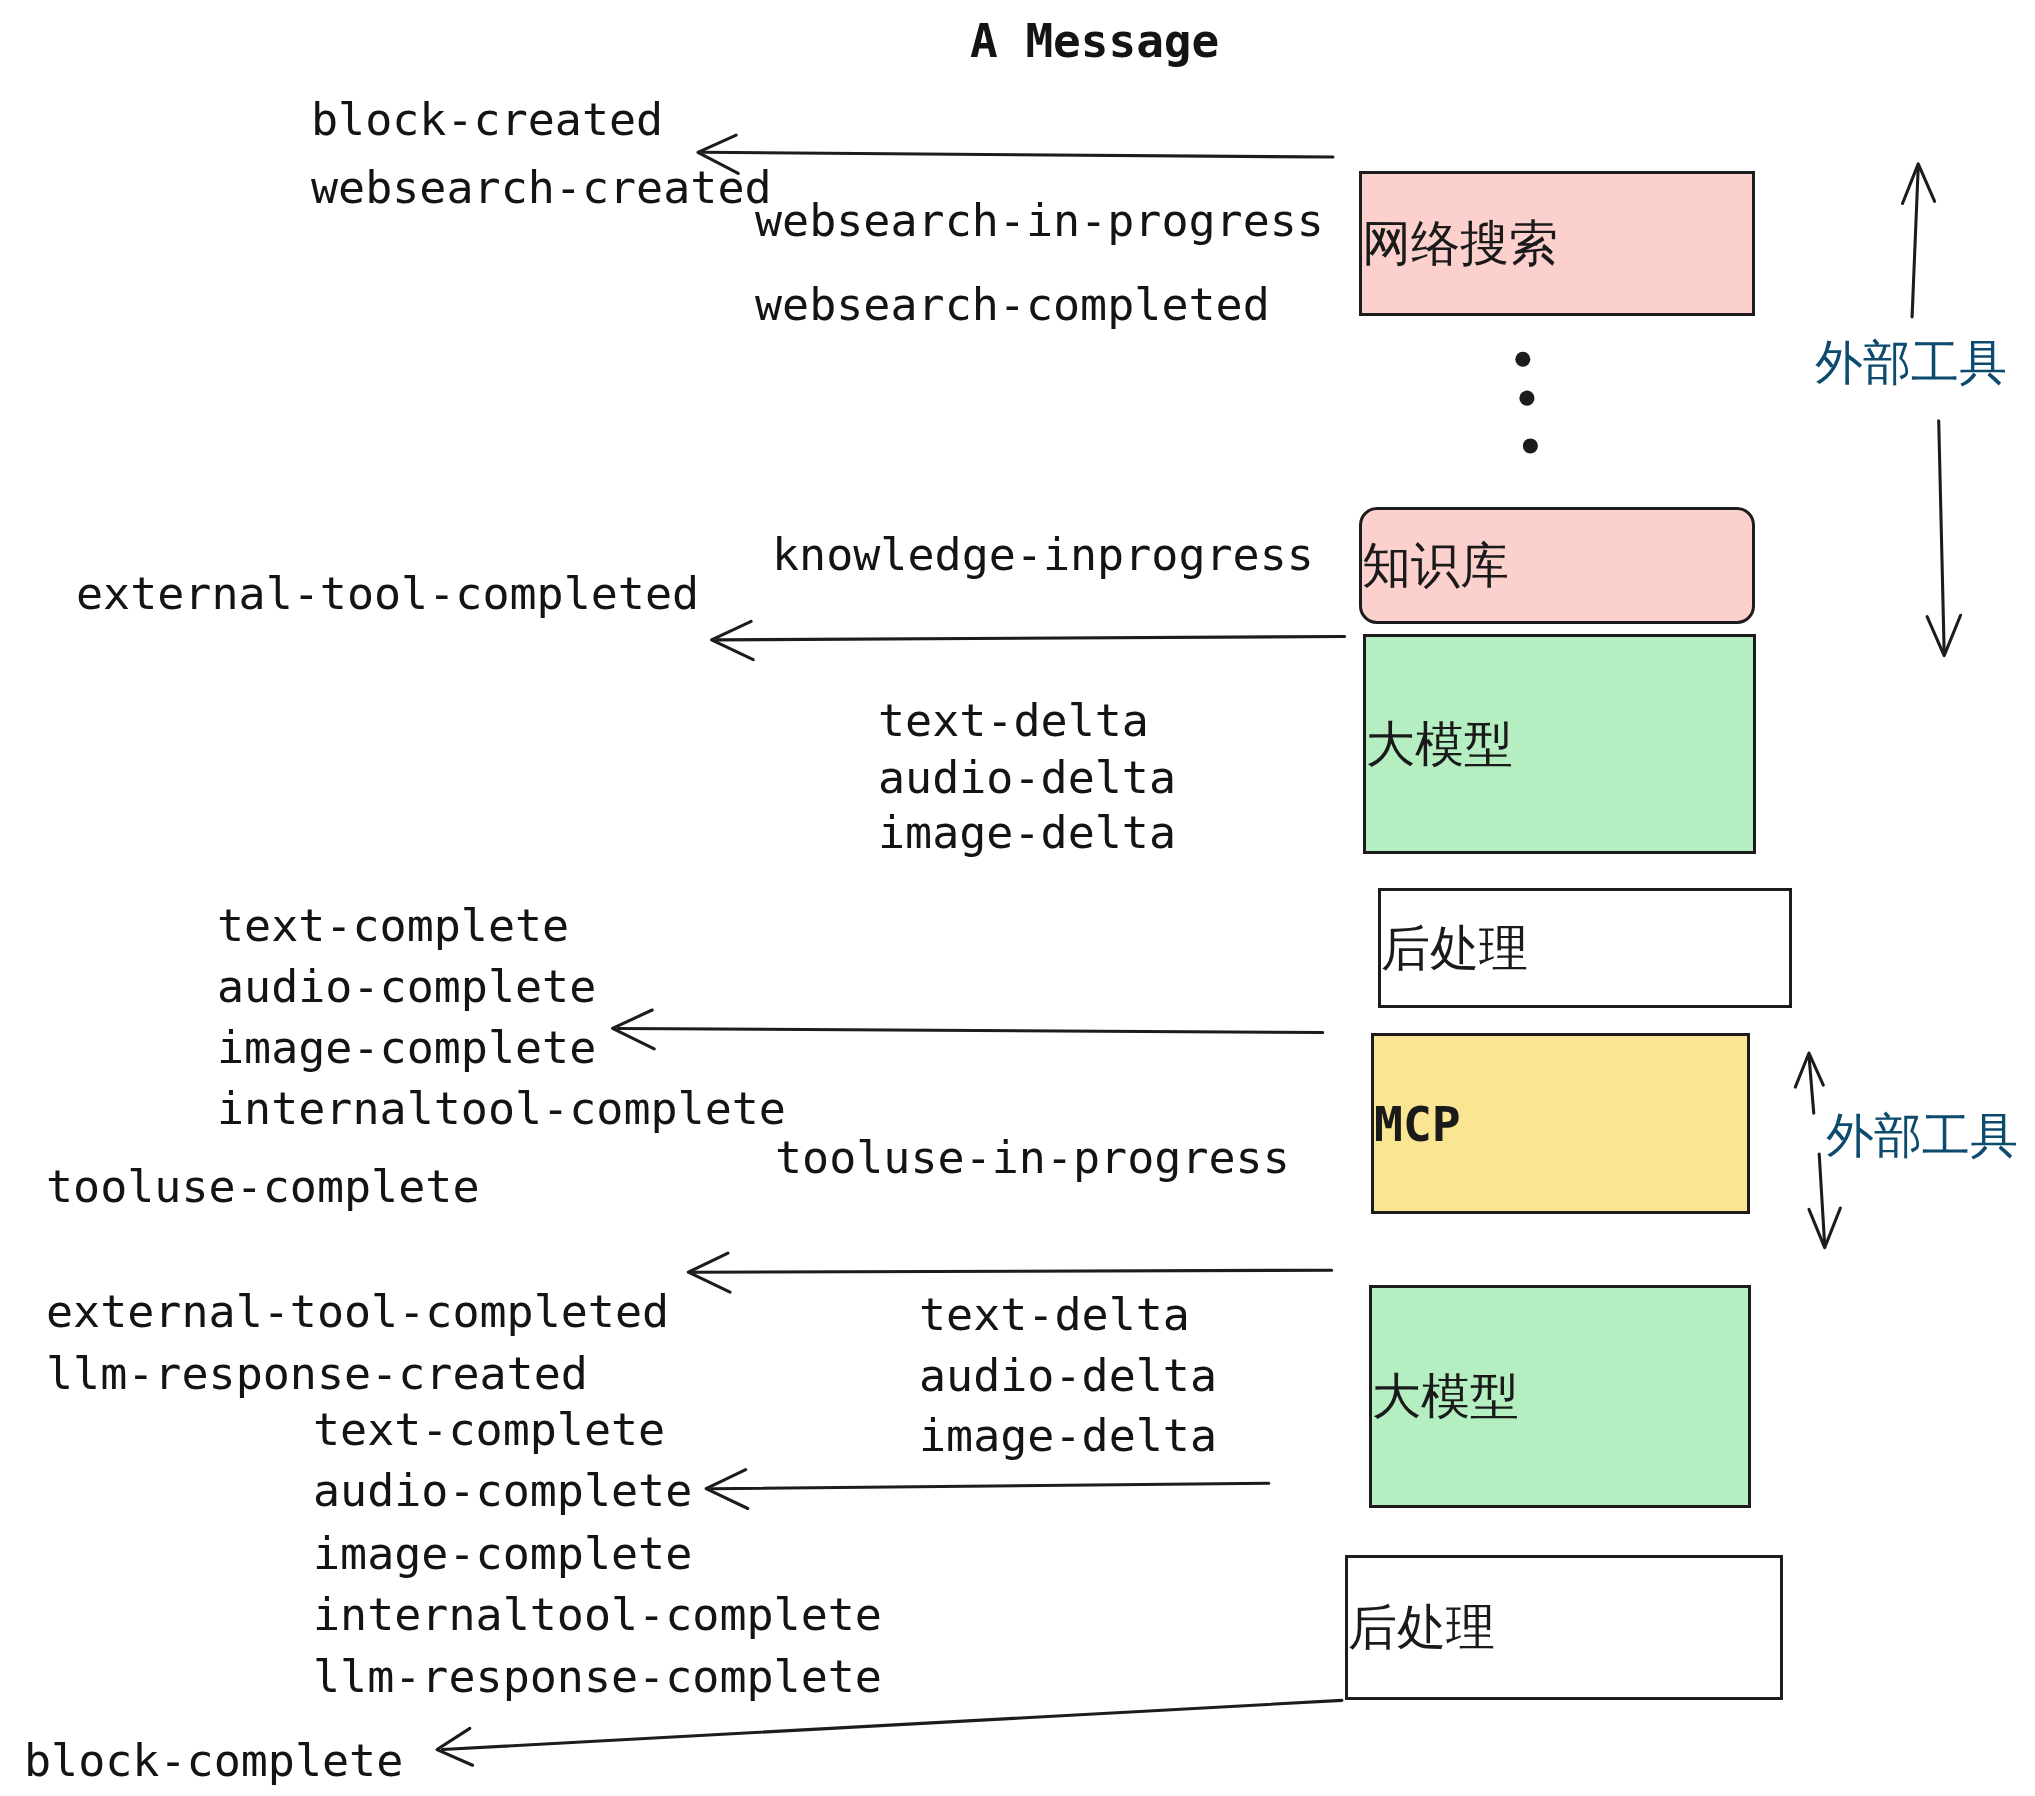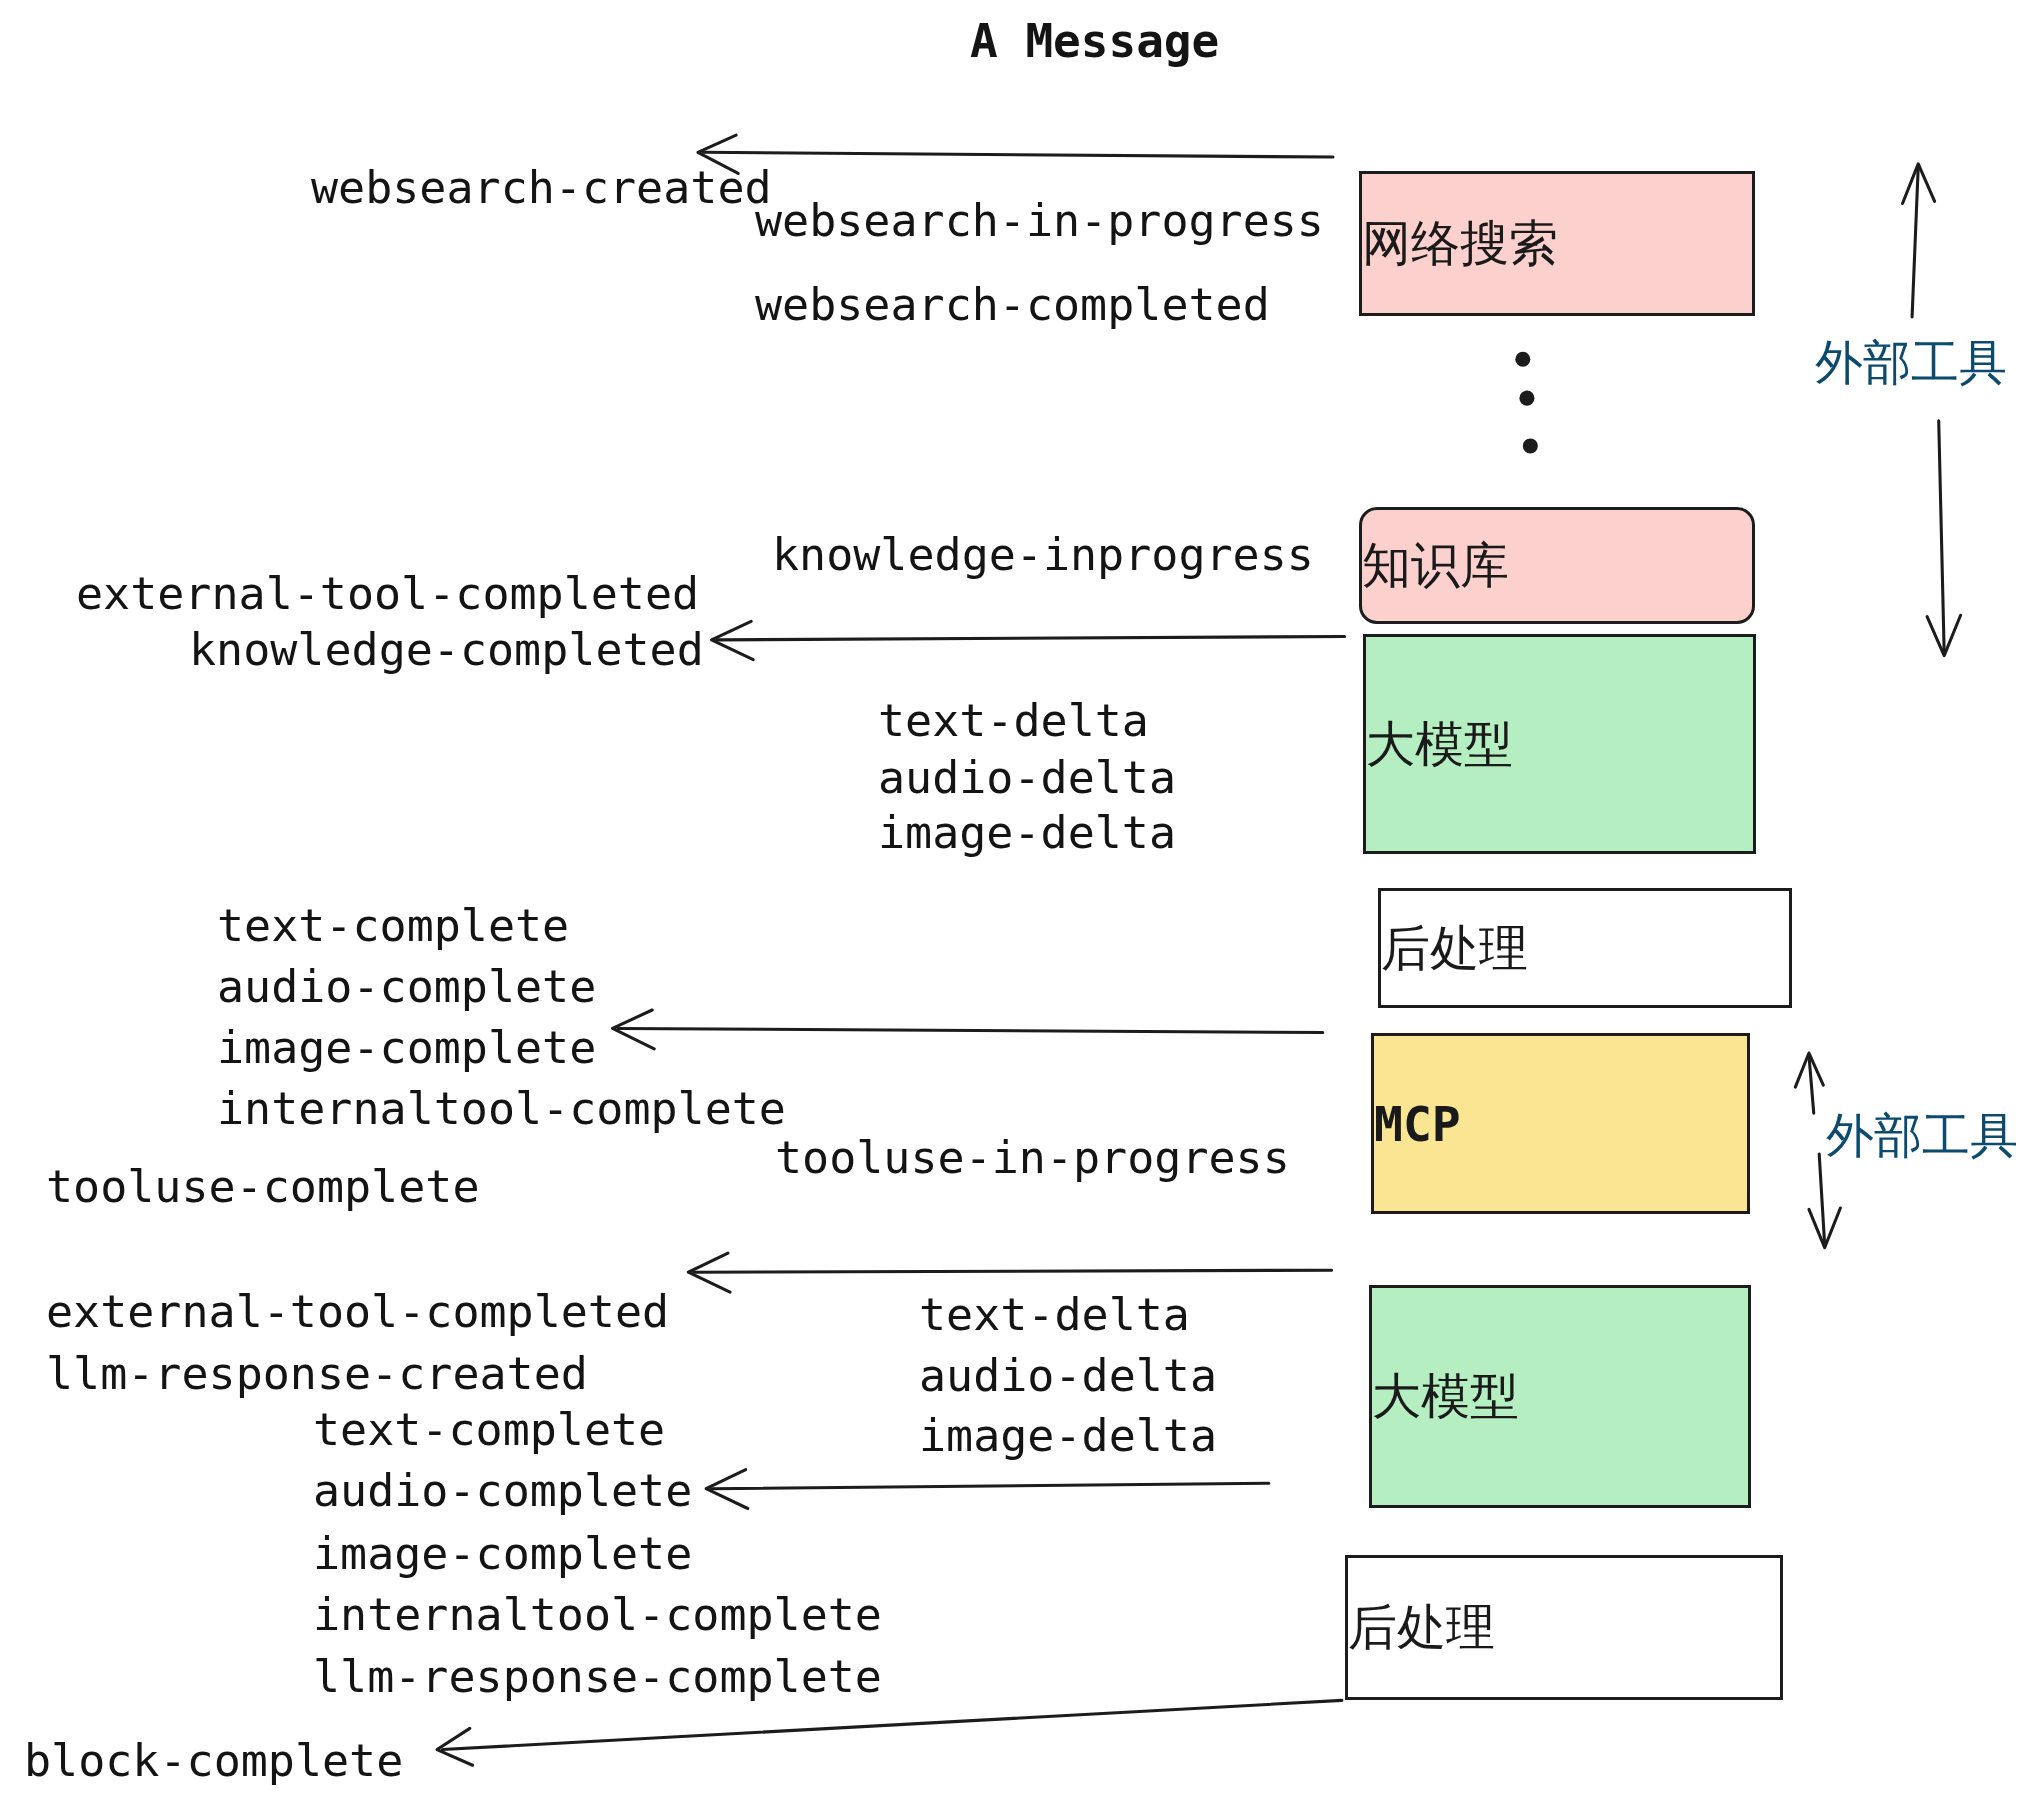--- a/index.html
+++ b/index.html
@@ -48,26 +48,26 @@
   svg.overlay{position:absolute;left:0;top:0;pointer-events:none;}
   .stroke{stroke:#1c1c1c;stroke-width:4.5;fill:none;stroke-linecap:round;stroke-linejoin:round;}
 </style>
 </head>
 <body>
 
 <div id="stage">
 
   <div class="title" style="left:970px;top:16.4px">A Message</div>
 
+  <div class="evt" style="left:311px;top:96px">block-created</div>
   <div class="evt" style="left:311px;top:164px">websearch-created</div>
   <div class="evt" style="left:755px;top:197px">websearch-in-progress</div>
   <div class="evt" style="left:755px;top:281px">websearch-completed</div>
   <div class="evt" style="left:772px;top:531px">knowledge-inprogress</div>
   <div class="evt" style="left:76px;top:570px">external-tool-completed</div>
-  <div class="evt" style="left:189px;top:626px">knowledge-completed</div>
   <div class="evt" style="left:878px;top:697px">text-delta</div>
   <div class="evt" style="left:878px;top:754px">audio-delta</div>
   <div class="evt" style="left:878px;top:809px">image-delta</div>
   <div class="evt" style="left:217px;top:902px">text-complete</div>
   <div class="evt" style="left:217px;top:963px">audio-complete</div>
   <div class="evt" style="left:217px;top:1024px">image-complete</div>
   <div class="evt" style="left:217px;top:1085px">internaltool-complete</div>
   <div class="evt" style="left:775px;top:1134px">tooluse-in-progress</div>
   <div class="evt" style="left:46px;top:1163px">tooluse-complete</div>
   <div class="evt" style="left:46px;top:1288px">external-tool-completed</div>

